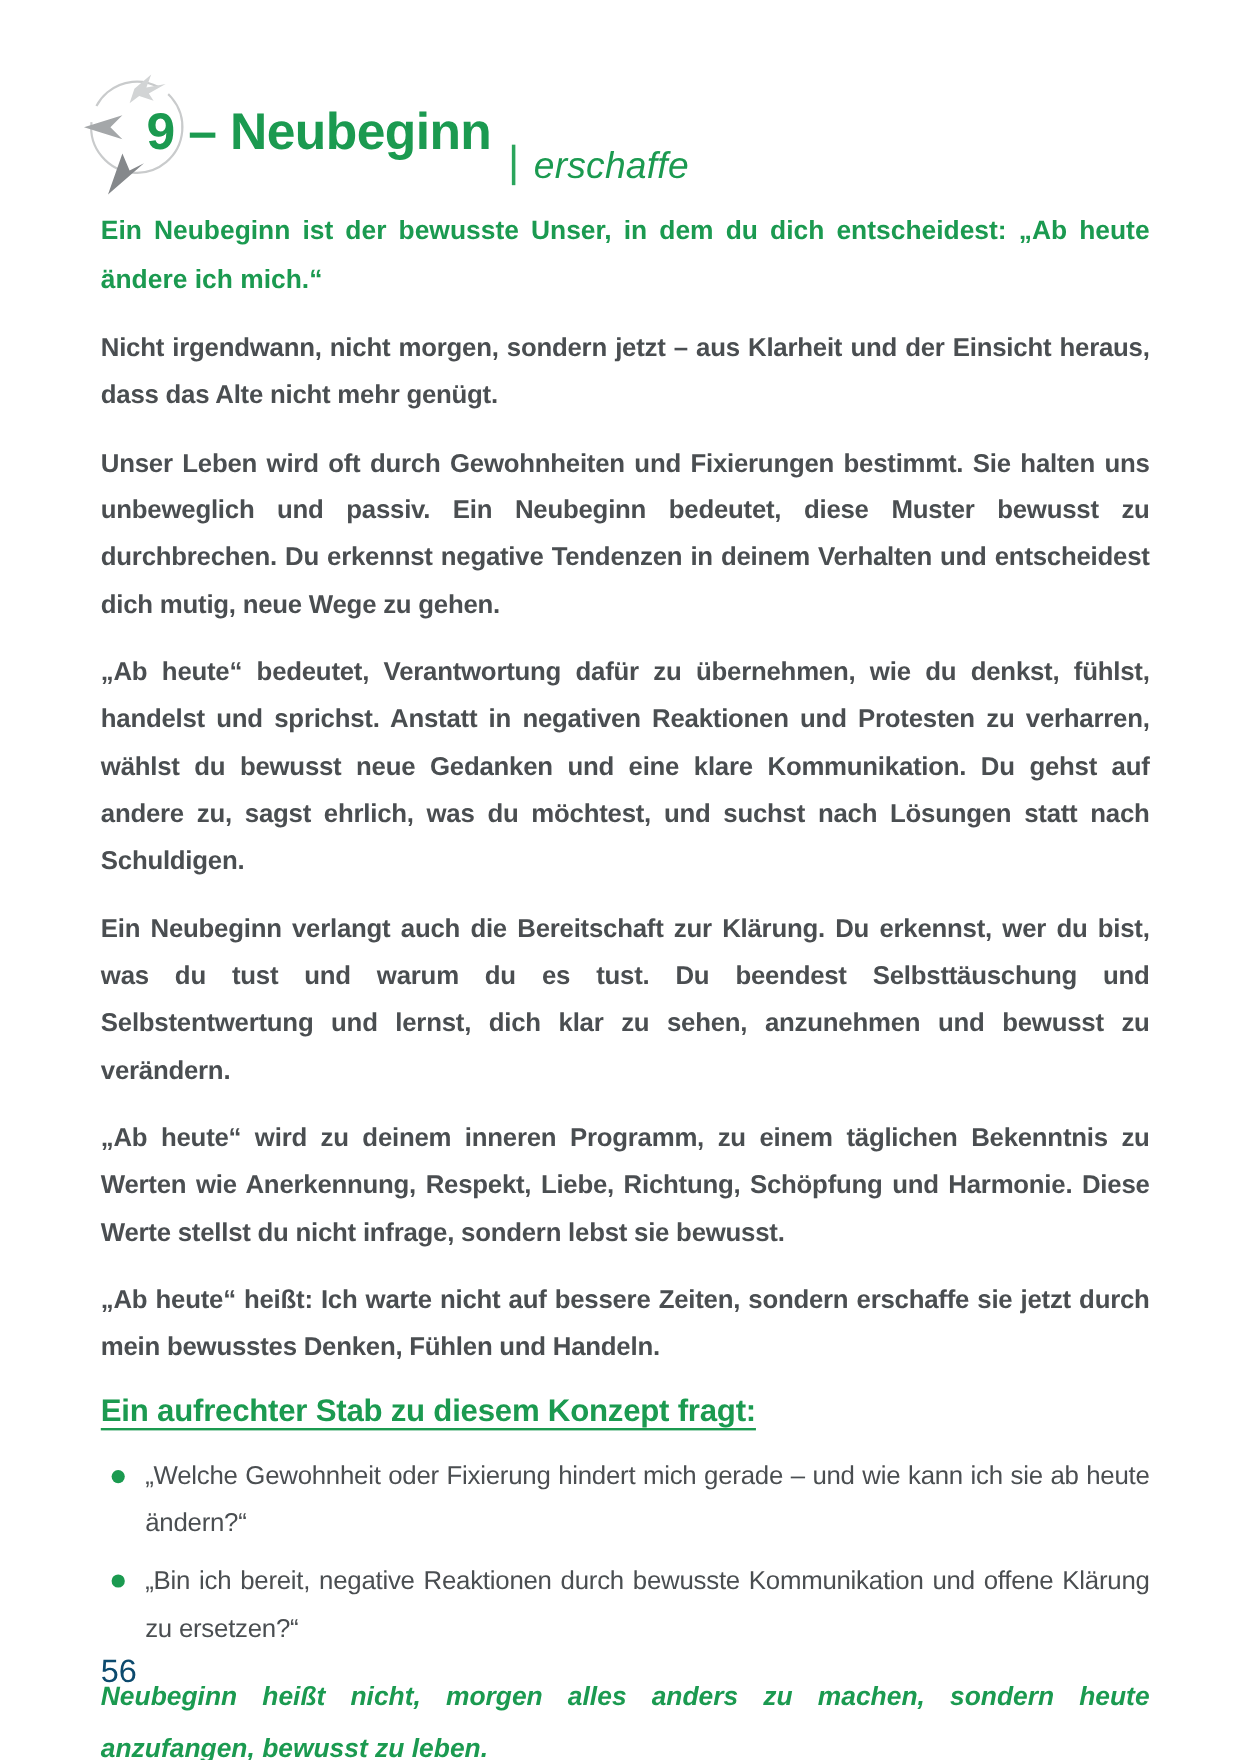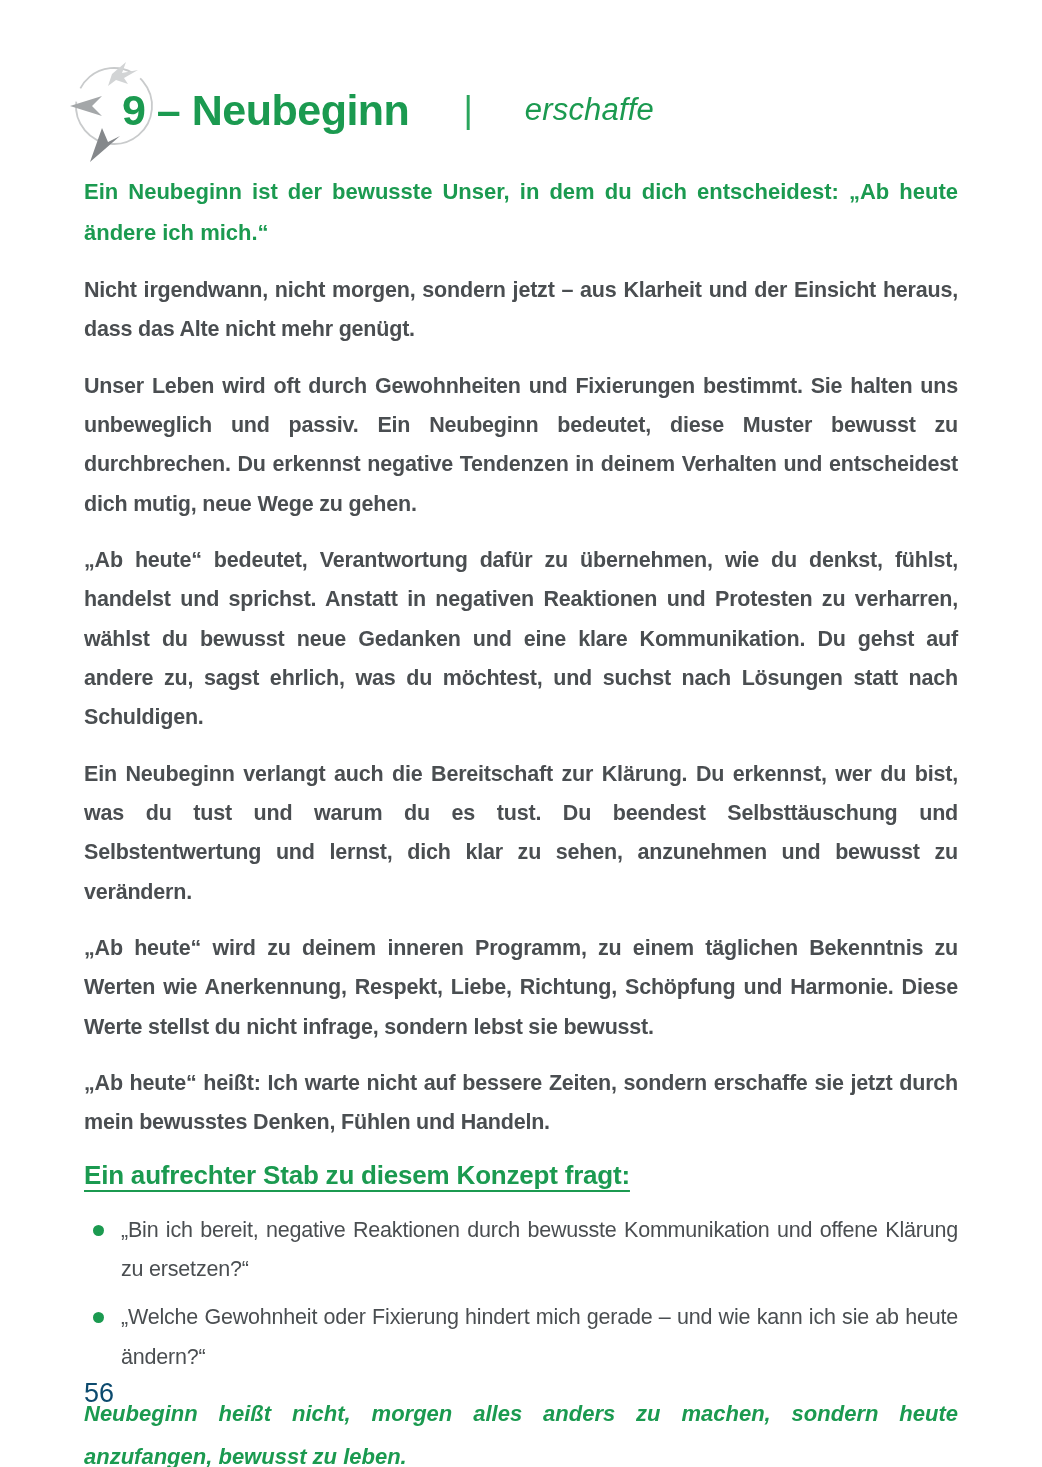--- a/index.html
+++ b/index.html
@@ -24,23 +24,22 @@
     position:absolute;
     left:-16px;
     top:-4px;
     width:92px;
     height:104px;
   }
   .chapter-title-line{
     margin:0;
     padding-left:38px;
     display:flex;
-    align-items:center;
+    align-items:flex-end;
     white-space:nowrap;
-    gap:40px;
   }
   .chapter-title{
     font-size:43px;
     font-weight:600;
     color:#1b9a50;
     letter-spacing:-0.5px;
     line-height:92px;
   }
   .chapter-sep{
     font-size:36px;
@@ -158,25 +157,25 @@
   <p class="body-par">„Ab heute“ bedeutet, Verantwortung dafür zu übernehmen, wie du denkst, fühlst, handelst und sprichst. Anstatt in negativen Reaktionen und Protesten zu verharren, wählst du bewusst neue Gedanken und eine klare Kommunikation. Du gehst auf andere zu, sagst ehrlich, was du möchtest, und suchst nach Lösungen statt nach Schuldigen.</p>
   <p class="body-par">Ein Neubeginn verlangt auch die Bereitschaft zur Klärung. Du erkennst, wer du bist, was du tust und warum du es tust. Du beendest Selbsttäuschung und Selbstentwertung und lernst, dich klar zu sehen, anzunehmen und bewusst zu verändern.</p>
   <p class="body-par">„Ab heute“ wird zu deinem inneren Programm, zu einem täglichen Bekenntnis zu Werten wie Anerkennung, Respekt, Liebe, Richtung, Schöpfung und Harmonie. Diese Werte stellst du nicht infrage, sondern lebst sie bewusst.</p>
   <p class="body-par">„Ab heute“ heißt: Ich warte nicht auf bessere Zeiten, sondern erschaffe sie jetzt durch mein bewusstes Denken, Fühlen und Handeln.</p>
 
   <h2 class="section-heading">Ein aufrechter Stab zu diesem Konzept fragt:</h2>
 
   <ul class="question-list">
     <li class="question-item">
       <span class="bullet-dot"></span>
-      <span>„Bin ich bereit, negative Reaktionen durch bewusste Kommunikation und offene Klärung zu ersetzen?“</span>
+      <span>„Welche Gewohnheit oder Fixierung hindert mich gerade – und wie kann ich sie ab heute ändern?“</span>
     </li>
     <li class="question-item">
       <span class="bullet-dot"></span>
-      <span>„Welche Gewohnheit oder Fixierung hindert mich gerade – und wie kann ich sie ab heute ändern?“</span>
+      <span>„Bin ich bereit, negative Reaktionen durch bewusste Kommunikation und offene Klärung zu ersetzen?“</span>
     </li>
   </ul>
 
   <p class="conclusion">Neubeginn heißt nicht, morgen alles anders zu machen, sondern heute anzufangen, bewusst zu leben.</p>
 
   <div class="page-number">56</div>
 
 </div>
 
 </body></html>

